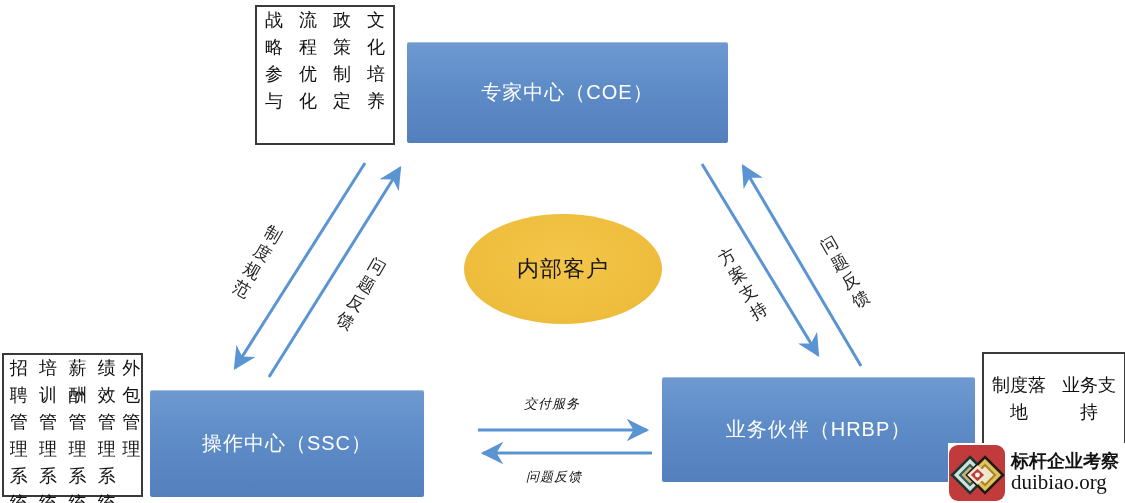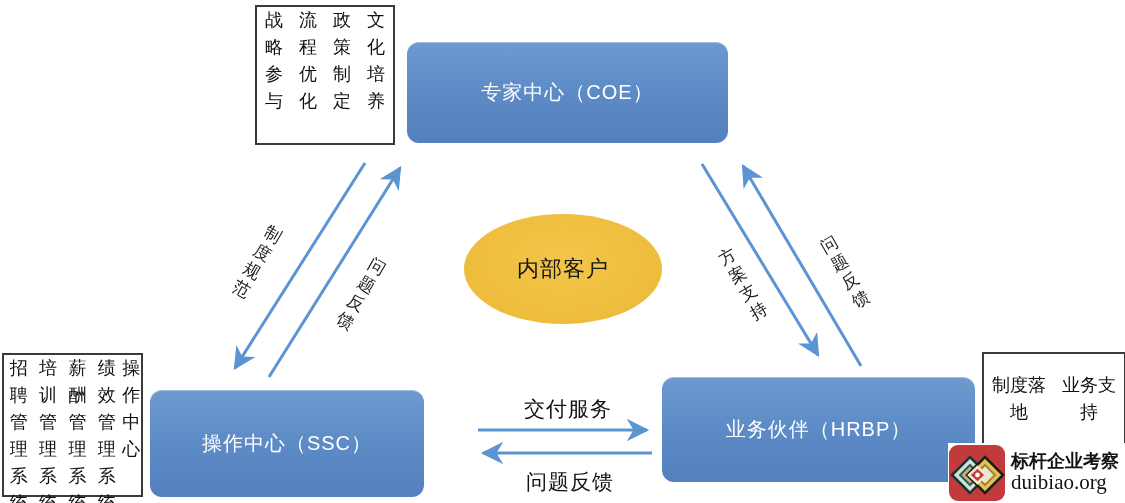--- a/index.html
+++ b/index.html
@@ -4,21 +4,21 @@
 <style>
   html,body{margin:0;padding:0;background:#fff;}
   .stage{
     position:relative;width:1125px;height:503px;background:#fff;overflow:hidden;
     font-family:"Liberation Sans","DejaVu Sans",sans-serif;color:#1a1a1a;
   }
   
   .node{
     position:absolute;display:flex;align-items:center;justify-content:center;
     background:linear-gradient(180deg,#6E9AD0 0%,#5E8CC7 45%,#5480BD 100%);
-    border-radius:12px;box-shadow:inset 0 1px 0 rgba(255,255,255,.35);
+    border-radius:2px;box-shadow:inset 0 1px 0 rgba(255,255,255,.35);
     color:#fff;font-size:20px;letter-spacing:1px;
   }
   .node-coe{left:407px;top:42px;width:321px;height:101px;}
   .node-ssc{left:150px;top:390px;width:274px;height:107px;}
   .node-hrbp{left:662px;top:368px;width:313px;height:105px;margin-top:9px;}
   
   .note{
     position:absolute;background:#fff;border:2px solid #3a3a3a;
     text-align:center;font-size:18px;line-height:27px;color:#111;
     display:flex;flex-direction:row;justify-content:center;
@@ -36,21 +36,21 @@
   
   .arrows{position:absolute;left:0;top:0;width:1125px;height:503px;}
   
   .diag-label{
     position:absolute;width:22px;font-size:17px;line-height:21px;color:#222;
     word-break:break-all;text-align:center;white-space:normal;
   }
   .rot-cw{transform:rotate(30deg);}
   .rot-ccw{transform:rotate(-30deg);}
   
-  .h-label{position:absolute;font-size:21px;color:#111;letter-spacing:1px;white-space:nowrap;}
+  .h-label{position:absolute;font-size:13px;color:#111;letter-spacing:1px;white-space:nowrap;font-style:italic;}
   
   .watermark{
     position:absolute;left:948px;top:443px;width:200px;height:60px;background:#fff;
     display:flex;align-items:center;z-index:5;
   }
   .wm-icon{width:58px;height:58px;flex:0 0 58px;}
   .wm-text{margin-left:5px;line-height:1.1;}
   .wm-brand{font-size:18px;font-weight:700;color:#121212;white-space:nowrap;}
   .wm-domain{font-family:"Liberation Serif","DejaVu Serif",serif;font-size:21px;font-weight:400;color:#121212;}
 </style>
@@ -78,21 +78,21 @@
     <div>流程优化</div>
     <div>政策制定</div>
     <div>文化培养</div>
   </div>
 
   <div class="note note-ssc">
     <div>招聘管理系统</div>
     <div>培训管理系统</div>
     <div>薪酬管理系统</div>
     <div>绩效管理系统</div>
-    <div>操作中心</div>
+    <div>外包管理</div>
   </div>
 
   <div class="note note-hrbp">
     <div>制度落地</div>
     <div>业务支持</div>
   </div>
 
   <div class="node node-coe">
     <span>专家中心（COE）</span>
   </div>

